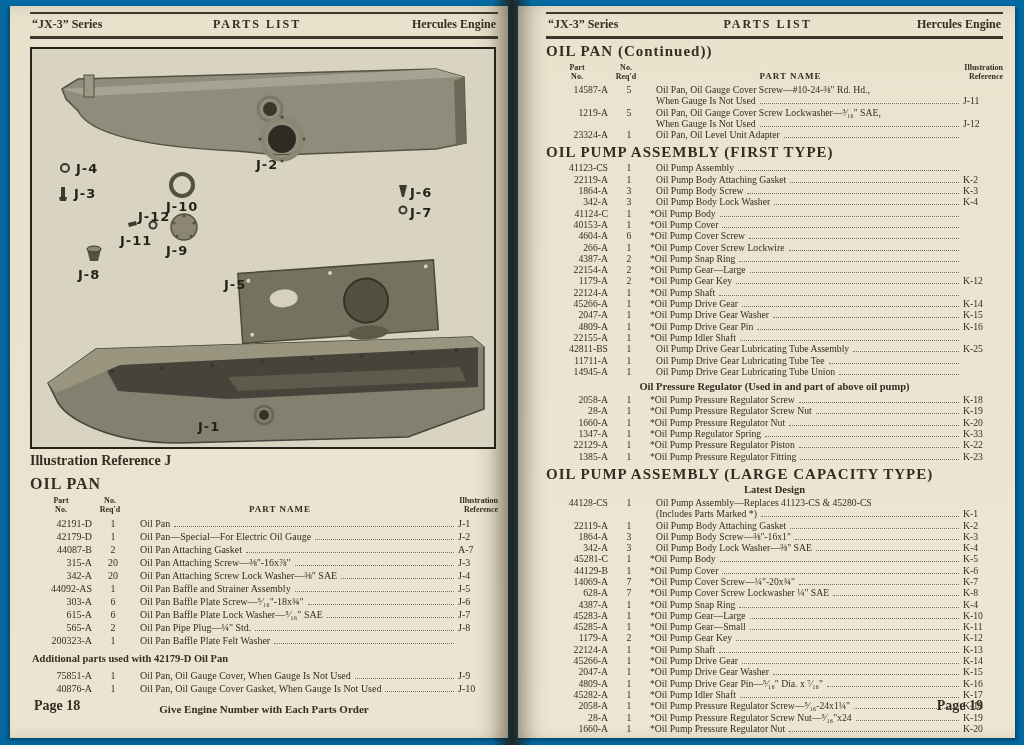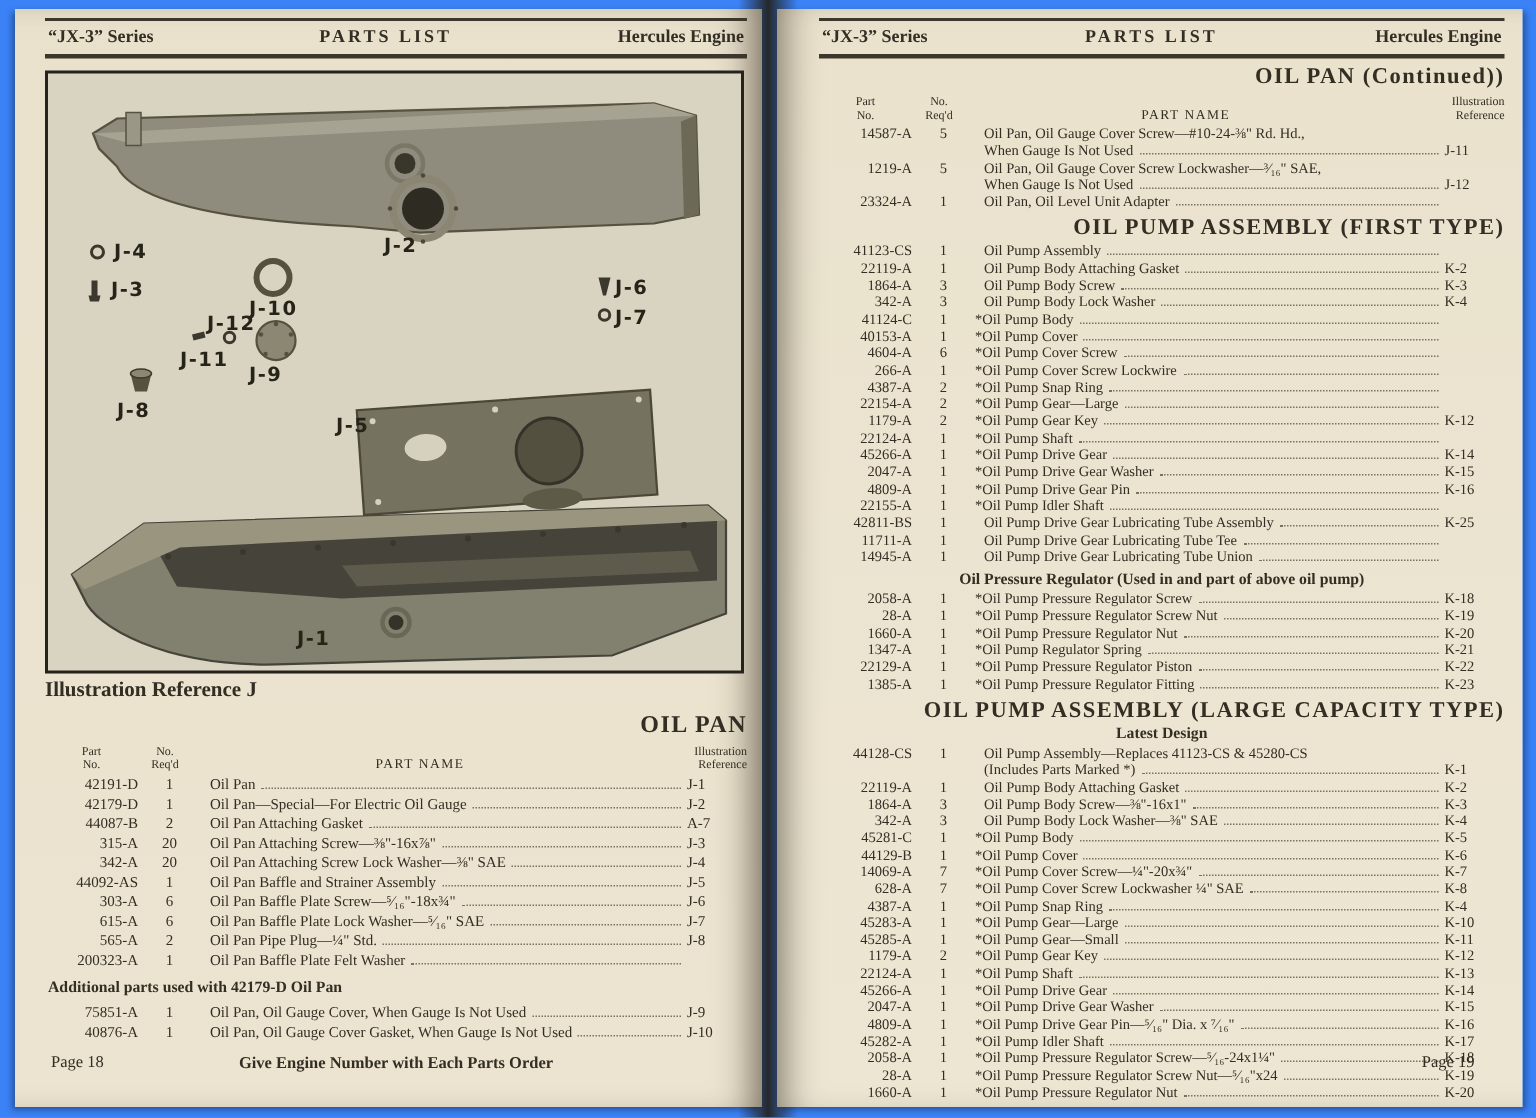--- a/index.html
+++ b/index.html
@@ -1,60 +1,60 @@
 <!DOCTYPE html>
 <html><head>
 <meta charset="utf-8">
 <style>
   html,body{margin:0;padding:0;}
   body{width:1024px;height:745px;background:#8d8b82;overflow:hidden;
        font-family:"Liberation Serif","DejaVu Serif",serif;color:#332e24;}
-  .spread{position:relative;width:1024px;height:745px;background:#3b82f6;}
+  .spread{position:relative;width:1024px;height:745px;background:#0369a1;}
   .gutter{position:absolute;left:492px;top:0;width:40px;height:745px;
           background:linear-gradient(90deg,rgba(35,30,20,0),rgba(35,30,20,.9) 50%,rgba(35,30,20,0));}
   .page{position:absolute;top:6px;height:732px;box-sizing:border-box;}
   .page.left{left:10px;width:498px;background:linear-gradient(180deg,#e9e1cc,#ece4d0);
              box-shadow:inset -20px 0 24px -14px rgba(50,42,26,.65), -2px 2px 4px rgba(0,0,0,.35);
              padding:6px 10px 0 20px;}
   .page.right{left:518px;width:497px;background:linear-gradient(180deg,#eae2cd,#ede6d3);
               box-shadow:inset 18px 0 24px -14px rgba(50,42,26,.6), 2px 2px 4px rgba(0,0,0,.35);
               padding:6px 12px 0 28px;}
   .masthead{display:flex;justify-content:space-between;align-items:baseline;
             border-top:2px solid #3c372c;border-bottom:3px solid #3c372c;
             padding:3px 2px 4px 2px;font-weight:bold;font-size:12px;}
   .masthead .mid{letter-spacing:2px;}
   .illus{position:relative;margin:8px 2px 0 0;border:2.5px solid #26231c;background:#d9d4c2;
          width:462px;height:398px;overflow:hidden;}
   .illus svg{position:absolute;left:0;top:0;}
   .lbl{position:absolute;font-family:"DejaVu Sans",sans-serif;font-weight:bold;
        font-size:13px;color:#262319;letter-spacing:1px;}
   .caption{font-weight:bold;font-size:14px;margin-top:4px;}
-  .sec-title{text-align:right;font-weight:bold;font-size:16px;letter-spacing:1px;margin:6px 0 2px;}
+  .sec-title{text-align:left;font-weight:bold;font-size:16px;letter-spacing:1px;margin:6px 0 2px;}
   .sec-title.small{font-size:15px;margin:4px 0 1px;}
   .sec-sub{text-align:center;font-weight:bold;font-size:10.5px;margin:0 0 2px;}
-  .cols{display:flex;align-items:flex-end;font-weight:normal;font-size:8px;line-height:9px;
+  .cols{display:flex;align-items:flex-end;font-weight:bold;font-size:8px;line-height:9px;
         margin:3px 0 3px;white-space:pre-line;}
   .cols .h-no{width:62px;text-align:center;}
   .cols .h-qty{width:36px;text-align:center;}
   .cols .h-name{flex:1;text-align:center;font-size:9px;letter-spacing:1px;}
   .cols .h-ref{width:66px;text-align:right;}
   .tbl{font-size:10px;}
   .page.right .tbl{font-size:9.7px;}
   .line{display:flex;align-items:baseline;line-height:13px;}
   .page.right .line{line-height:11.3px;}
   .c-no{width:62px;text-align:right;padding-right:4px;white-space:nowrap;}
   .c-qty{width:34px;text-align:center;}
   .c-name{white-space:nowrap;padding-left:10px;}
   .c-name.star{text-indent:-6px;}
   .dots{flex:1;border-bottom:1.5px dotted #7a7260;margin:0 4px 2px 4px;min-width:4px;}
   .dots.hide{border-bottom:none;}
   .c-ref{width:40px;text-align:left;white-space:nowrap;}
   .note{font-weight:bold;font-size:10.5px;margin:6px 0 5px 2px;}
   .footer{text-align:center;font-weight:bold;font-size:11px;margin-top:8px;}
-  .page-label{position:absolute;bottom:24px;font-weight:normal;font-size:11px;}
+  .page-label{position:absolute;bottom:24px;font-weight:bold;font-size:14px;}
   .page.left .page-label{left:24px;}
   .page.right .page-label{right:32px;}
 </style>
 </head>
 <body>
 
 <div class="spread">
   <div class="gutter"></div>
 
   <div class="page left">
@@ -579,21 +579,21 @@
             <span class="c-ref">K-20</span>
           </div>
 
         </div>
         <div class="row">
           <div class="line line1">
             <span class="c-no">1347-A</span>
             <span class="c-qty">1</span>
             <span class="c-name star">*Oil Pump Regulator Spring</span>
             <span class="dots"></span>
-            <span class="c-ref">K-21</span>
+            <span class="c-ref">K-33</span>
           </div>
 
         </div>
         <div class="row">
           <div class="line line1">
             <span class="c-no">22129-A</span>
             <span class="c-qty">1</span>
             <span class="c-name star">*Oil Pump Pressure Regulator Piston</span>
             <span class="dots"></span>
             <span class="c-ref">K-22</span>

